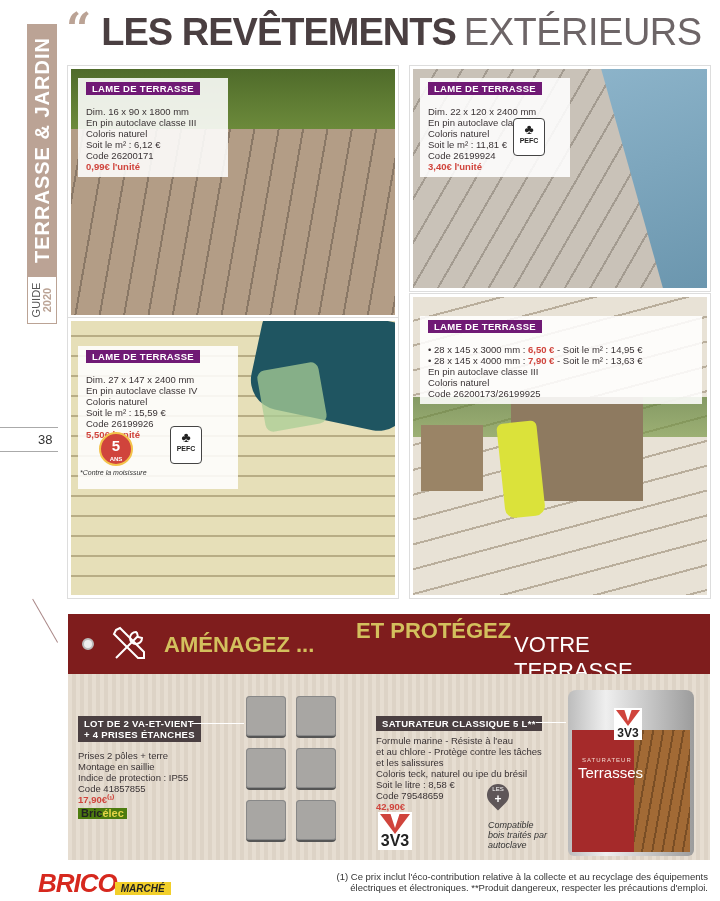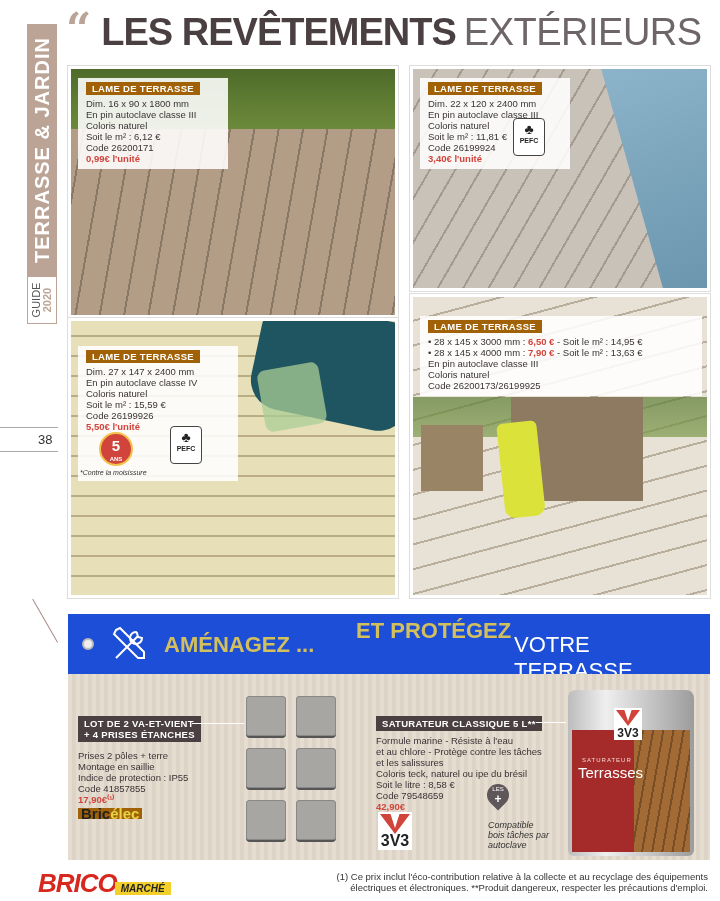--- a/index.html
+++ b/index.html
@@ -31,49 +31,49 @@
   .p3 { left: 68px; top: 318px; width: 330px; height: 280px; background: repeating-linear-gradient(0deg, #e6dfb8 0 18px, #b8ad85 18px 20px); }
   .p3 .cushion { position:absolute; right:-20px; top:-10px; width:160px; height:110px; background:#1f5561; border-radius: 30px; transform: rotate(12deg); }
   .p3 .candle { position:absolute; left:190px; top:45px; width:62px; height:62px; background: rgba(170,205,150,0.75); border-radius:8px; transform: rotate(-10deg); }
   .p4 { left: 410px; top: 294px; width: 300px; height: 304px; background: repeating-linear-gradient(165deg, #e8e2d6 0 22px, #b9ae9c 22px 24px); }
   .p4 .planter1 { position:absolute; left:8px; top:128px; width:62px; height:66px; background:#9a8466; }
   .p4 .planter2 { position:absolute; left:98px; top:100px; width:132px; height:104px; background:#8e7a60; }
   .p4 .can { position:absolute; left:88px; top:125px; width:40px; height:95px; background:#dbe23a; border-radius: 6px 6px 10px 10px; transform: rotate(-6deg); }
   .p4 .greens { position:absolute; left:0; top:100px; width:100%; height:40px; background: linear-gradient(180deg,#5b7c34,#7c9a4a); opacity:.7; }
 
   .info { position: absolute; background: rgba(255,255,255,0.88); padding: 4px 8px 5px 8px; font-size: 9.5px; line-height: 11px; color: #3a3335; }
-  .tag { display: inline-block; background: #a16207; color: #fff; font-weight: bold; font-size: 9.5px; padding: 1px 6px; margin-bottom: 3px; letter-spacing: .3px; }
+  .tag { display: inline-block; background: #701a75; color: #fff; font-weight: bold; font-size: 9.5px; padding: 1px 6px; margin-bottom: 11px; letter-spacing: .3px; }
   .price { color: #d0443c; font-weight: bold; }
   .info1 { left: 78px; top: 78px; width: 150px; }
   .info2 { left: 420px; top: 78px; width: 150px; }
   .info3 { left: 78px; top: 346px; width: 160px; }
   .info4 { left: 420px; top: 316px; width: 282px; }
   .pefc { position: absolute; width: 32px; height: 38px; border: 1px solid #444; border-radius: 4px; background: #fff; text-align: center; font-size: 7px; font-weight: bold; padding-top: 18px; color:#222; }
   .pefc::before { content: "♣"; position:absolute; top:2px; left:0; right:0; font-size:14px; }
   .pefc2 { left: 513px; top: 118px; }
   .pefc3 { left: 170px; top: 426px; }
   .guarantee { position:absolute; left: 99px; top: 432px; width: 34px; height: 34px; border-radius: 50%; background: #d0443c; color:#fff; text-align:center; font-weight:bold; font-size:15px; line-height:24px; border: 2px solid #f3c24a; }
   .guarantee .ans { position:absolute; bottom:2px; left:0; right:0; font-size:6px; line-height:6px; }
   .mold { position:absolute; left: 80px; top: 469px; font-size: 7px; font-style: italic; color:#333; }
 
   
   .string { position:absolute; left: 42px; top: 586px; width: 40px; height: 50px; border-left: 1px solid #a88; transform: rotate(-30deg); }
-  .banner { position: absolute; left: 68px; top: 614px; width: 642px; height: 60px; background: #1d4ed8; }
+  .banner { position: absolute; left: 68px; top: 614px; width: 642px; height: 60px; background: #7f1d1d; }
   .banner .grom { position:absolute; left:14px; top:24px; width:12px; height:12px; border-radius:50%; background:#eee; border:2px solid #bbb; }
   .banner .tools { position:absolute; left:42px; top:10px; width:40px; height:40px; }
   .banner .t1 { position: absolute; left: 96px; top: 18px; font-size: 22px; font-weight: bold; color: #d3c05d; }
   .banner .t2 { position: absolute; left: 288px; top: 4px; font-size: 22px; font-weight: bold; color: #d3c05d; }
   .banner .t3 { position: absolute; left: 446px; top: 18px; font-size: 22px; color: #fff; }
 
   
   .lower { position: absolute; left: 68px; top: 674px; width: 642px; height: 186px; background: repeating-linear-gradient(90deg, #e6ddd1 0 4px, #ddd3c6 4px 8px); }
   .prod-tag { display:inline-block; background:#4a3f41; color:#fff; font-weight:bold; font-size:9.5px; line-height:11px; padding:2px 6px; letter-spacing:.3px; }
   .prod1 { position:absolute; left: 78px; top: 716px; width: 150px; font-size: 9.5px; line-height: 11px; color:#3a3335; }
   .prod1 .body { margin-top: 8px; }
-  .bric { display:inline-block; margin-top:3px; font-weight:bold; font-size:15px; color:#222; background:#a16207; padding:0 3px; }
+  .bric { display:inline-block; margin-top:3px; font-weight:bold; font-size:11px; color:#222; background:#4d7c0f; padding:0 3px; }
   .bric span { color:#e6d447; }
   .connector1 { position:absolute; left: 192px; top: 723px; width: 52px; border-top:1px solid #fff; }
   .sockets { position:absolute; left: 246px; top: 696px; }
   .socket { position:absolute; width: 40px; height: 42px; background: #a8a6a3; border-radius: 4px; border-bottom: 2px solid #555; box-shadow: inset 0 0 0 1px #888; }
 
   .prod2 { position:absolute; left: 376px; top: 716px; width: 190px; font-size: 9.5px; line-height: 11px; color:#3a3335; }
   .prod2 .body { margin-top: 4px; }
   .connector2 { position:absolute; left: 536px; top: 722px; width: 30px; border-top:1px solid #fff; }
   .v33 { position:absolute; left: 378px; top: 812px; width: 34px; height: 38px; background:#fff; }
   .v33 .v { position:absolute; left:2px; top:2px; width:30px; height:20px; background:#d0443c; clip-path: polygon(0 0,35% 0,50% 70%,65% 0,100% 0,50% 100%); }
@@ -231,21 +231,21 @@
 <div class="connector2"></div>
 <div class="v33">
     <div class="v"></div>
     <div class="n">3V3</div>
   </div>
 <div class="pin"></div>
 <div class="pin-text">LES</div>
 <div class="pin-plus">+</div>
 <div class="compat">
   <div>Compatible</div>
-  <div>bois tâches par</div>
+  <div>bois traités par</div>
   <div>autoclave</div>
 </div>
 
 <div class="can-body"></div>
 <div class="can-label"></div>
 <div class="can-photo"></div>
 <div class="can-v33">
     <div class="v"></div>
     <div class="n">3V3</div>
   </div>

